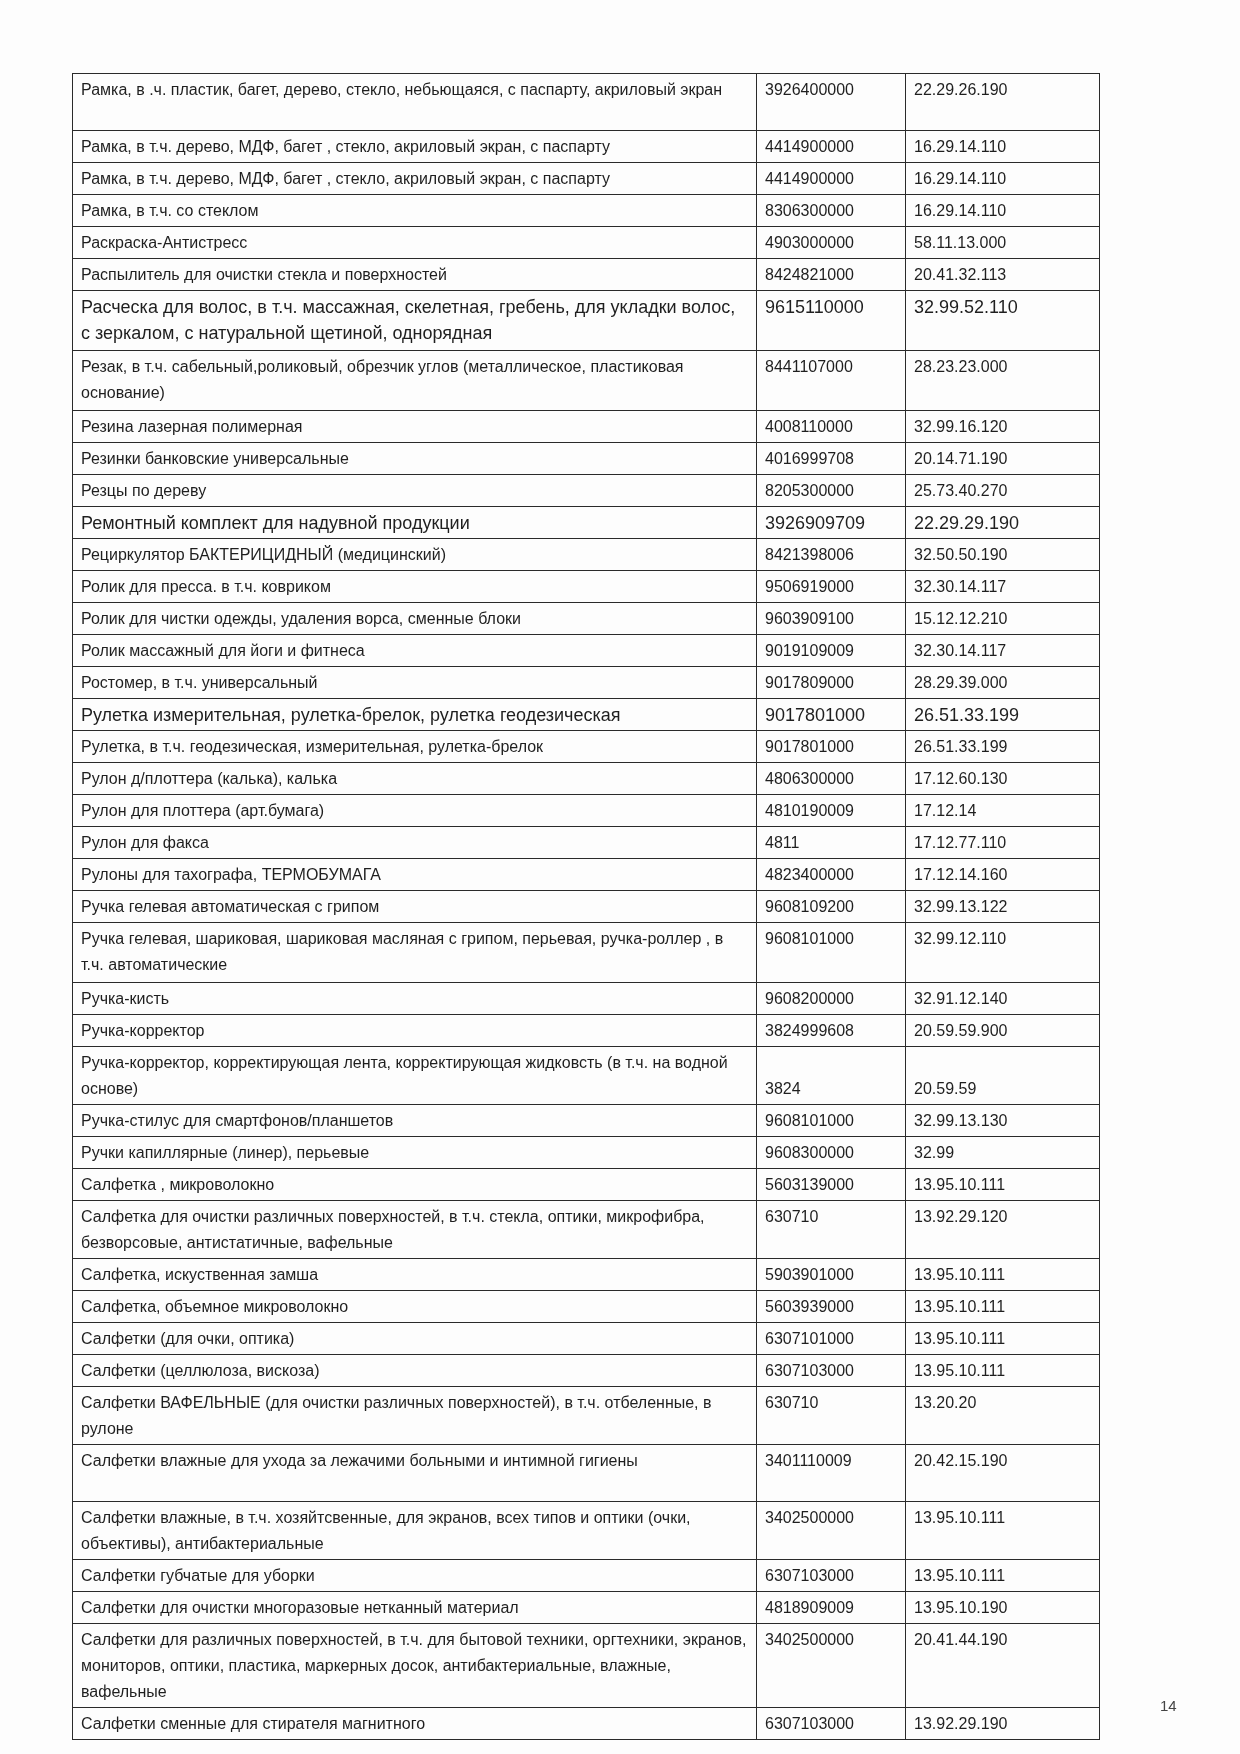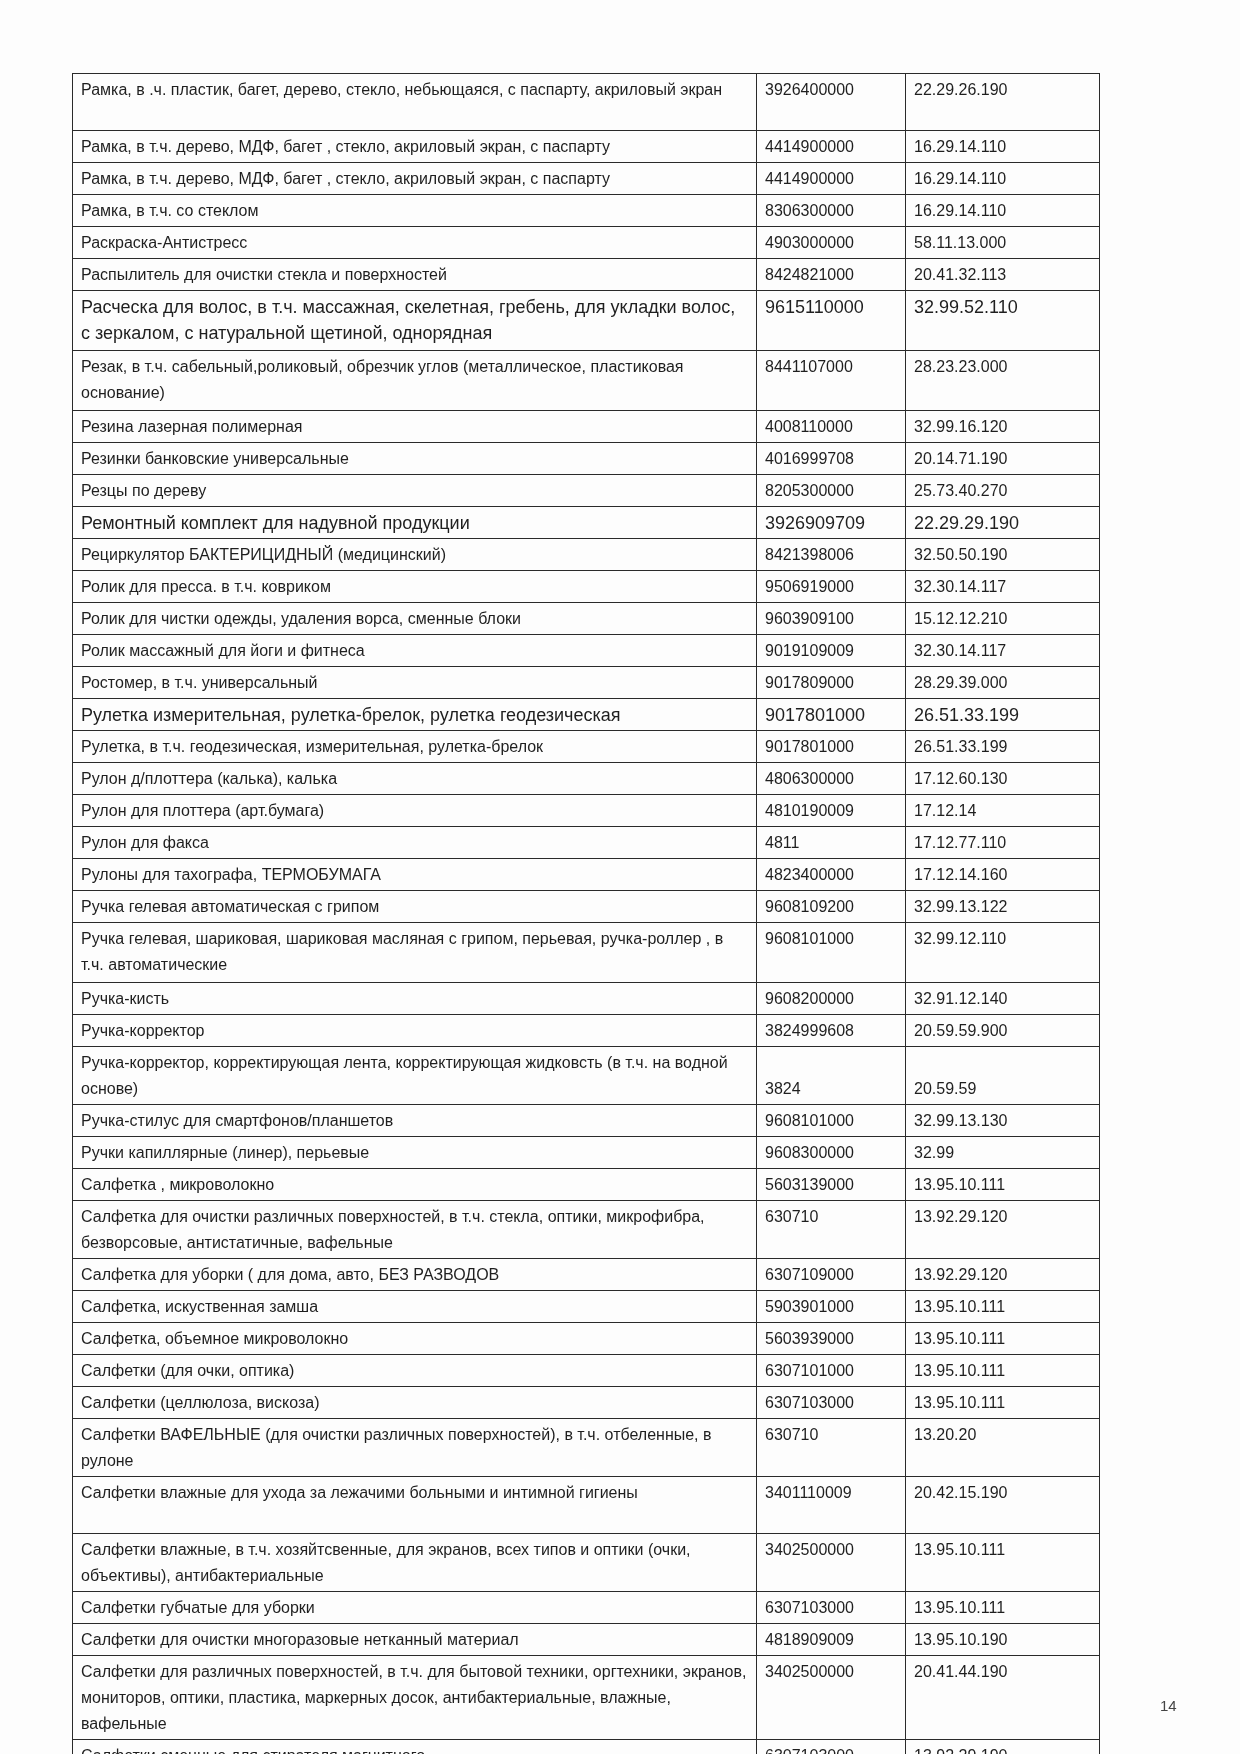--- a/index.html
+++ b/index.html
@@ -178,25 +178,20 @@
           <td class="name">Салфетка , микроволокно</td>
           <td class="tn">5603139000</td>
           <td class="okpd">13.95.10.111</td>
         </tr>
         <tr style="height: 56px;">
           <td class="name">Салфетка для очистки различных поверхностей, в т.ч. стекла, оптики, микрофибра,  безворсовые, антистатичные, вафельные</td>
           <td class="tn">630710</td>
           <td class="okpd">13.92.29.120</td>
         </tr>
         <tr style="height: 28px;">
-          <td class="name">Салфетка для уборки ( для дома, авто, БЕЗ РАЗВОДОВ</td>
-          <td class="tn">6307109000</td>
-          <td class="okpd">13.92.29.120</td>
-        </tr>
-        <tr style="height: 28px;">
           <td class="name">Салфетка, искуственная замша</td>
           <td class="tn">5903901000</td>
           <td class="okpd">13.95.10.111</td>
         </tr>
         <tr style="height: 28px;">
           <td class="name">Салфетка, объемное микроволокно</td>
           <td class="tn">5603939000</td>
           <td class="okpd">13.95.10.111</td>
         </tr>
         <tr style="height: 28px;">

